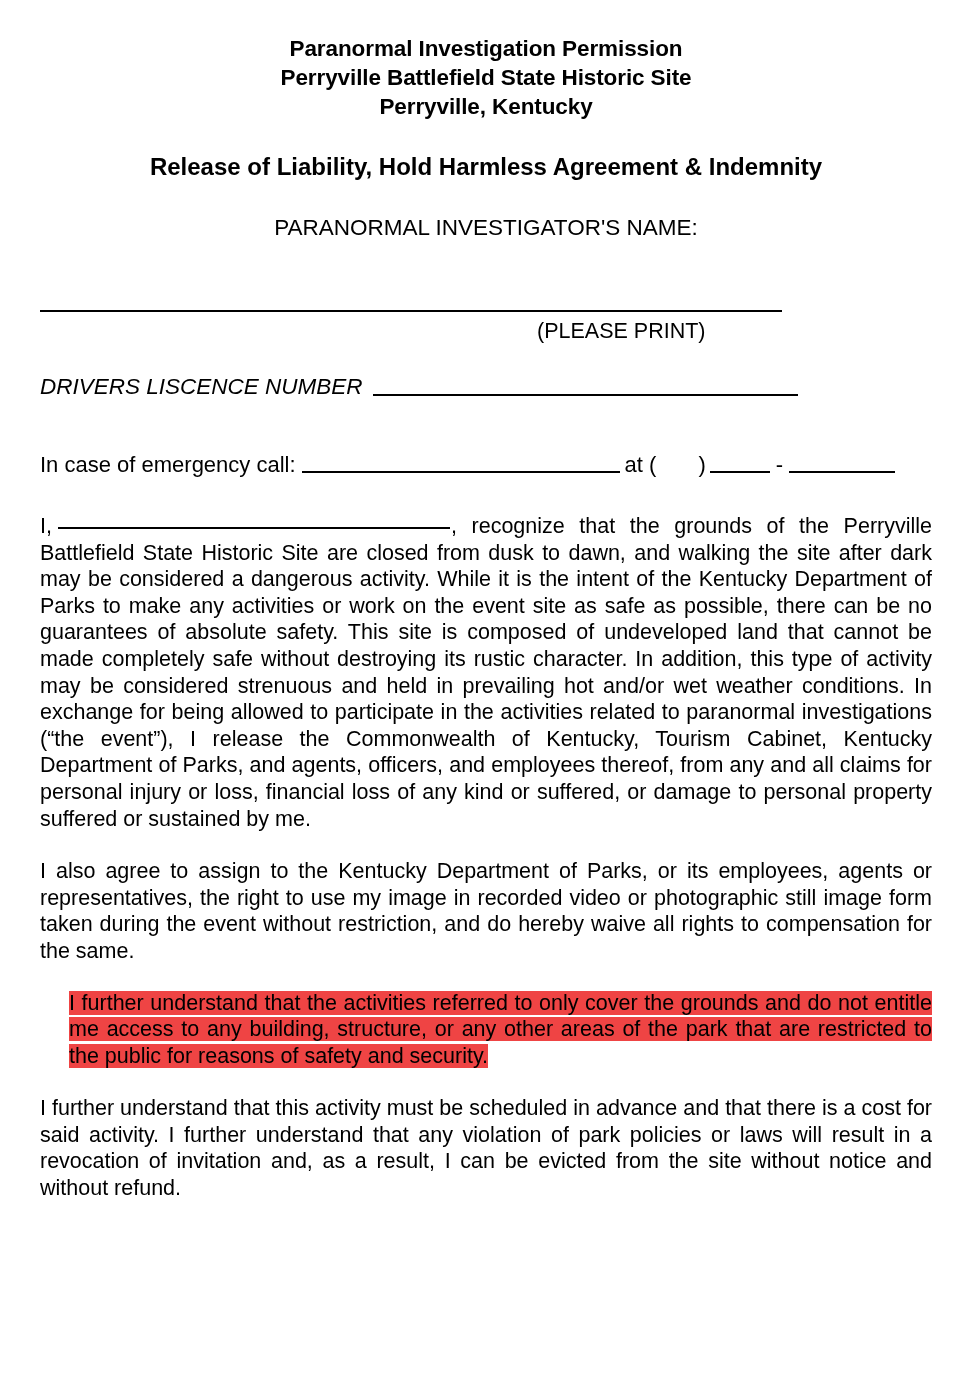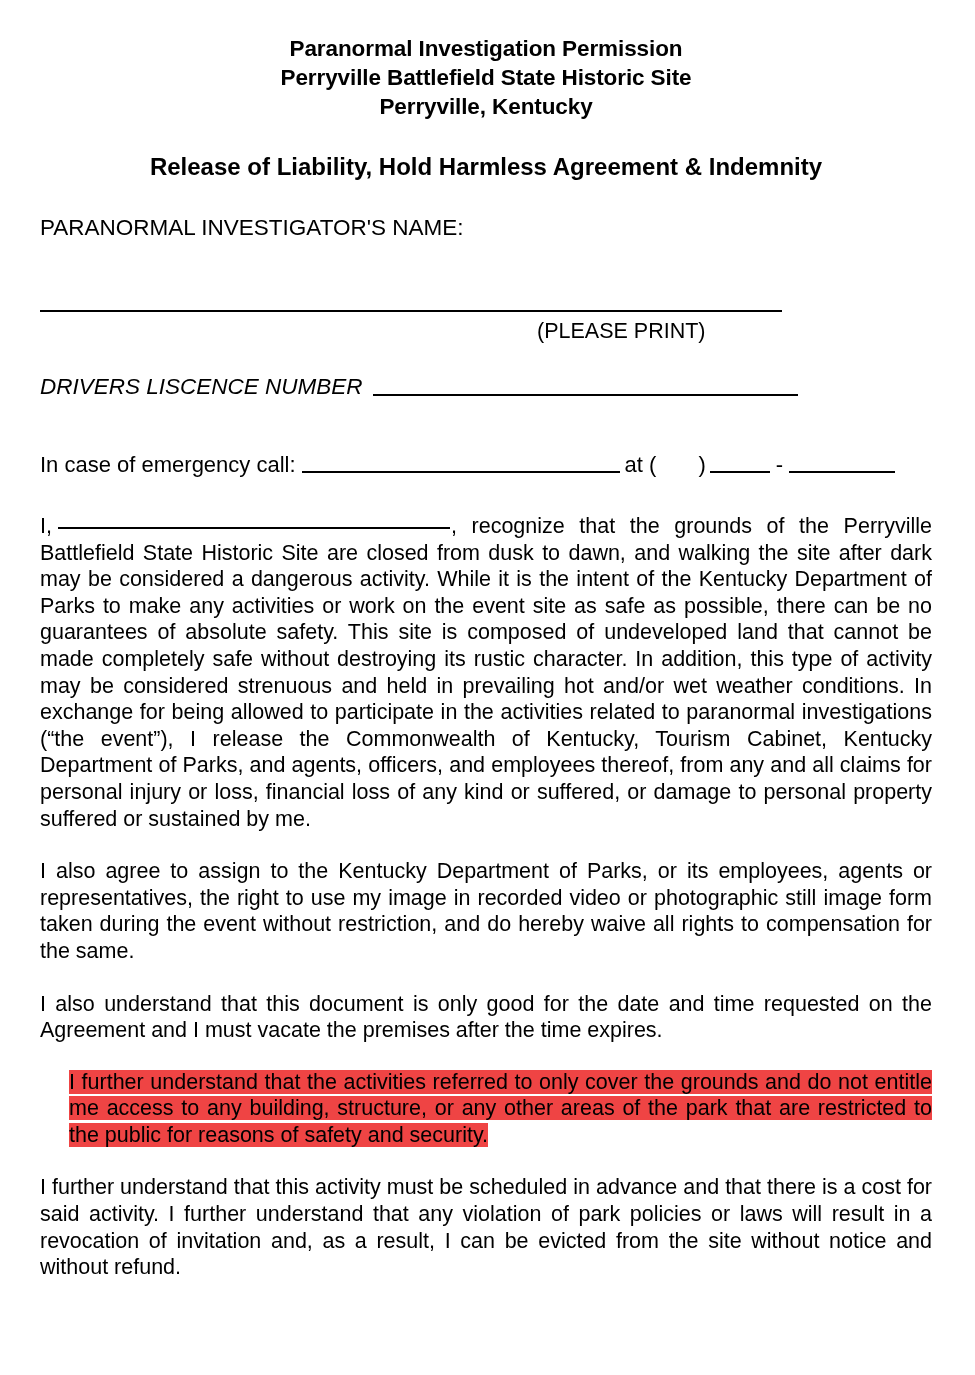--- a/index.html
+++ b/index.html
@@ -42,20 +42,21 @@
     font-weight: bold;
     font-size: 24px;
     line-height: 30px;
     margin-top: 31px;
   }
 
   
   .field-label {
     font-size: 22.5px;
     line-height: 28px;
+    text-align: center;
   }
   .name-label {
     margin-top: 32px;
   }
 
   .name-rule {
     width: 742px;
     border-bottom: 2.5px solid #000;
     height: 0;
     margin-top: 68px;
@@ -203,21 +204,20 @@
       <span>)</span>
       <span class="emerg-rule-area"></span>
       <span class="emerg-dash">-</span>
       <span class="emerg-rule-num"></span>
     </div>
 
     <p class="body-para para-gap-first"><span>I,</span><span class="inline-rule"></span><span>, recognize that the grounds of the Perryville Battlefield State Historic Site are closed from dusk to dawn, and walking the site after dark may be considered a dangerous activity.  While it is the intent of the Kentucky Department of Parks to make any activities or work on the event site as safe as possible, there can be no guarantees of absolute safety.  This site is composed of undeveloped land that cannot be made completely safe without destroying its rustic character.  In addition, this type of activity may be considered strenuous and held in prevailing hot and/or wet weather conditions.  In exchange for being allowed to participate in the activities related to paranormal investigations (“the event”), I release the Commonwealth of Kentucky, Tourism Cabinet, Kentucky Department of Parks, and agents, officers, and employees thereof, from any and all claims for personal injury or loss, financial loss of any kind or suffered, or damage to personal property suffered or sustained by me.</span></p>
 
     <p class="body-para para-gap">I also agree to assign to the Kentucky Department of Parks, or its employees, agents or representatives, the right to use my image in recorded video or photographic still image form taken during the event without restriction, and do hereby waive all rights to compensation for the same.</p>
 
-    <p class="body-para para-gap">I also understand that this document is only good for the date and time requested on the Agreement and I must vacate the premises after the time expires.</p>
 
     <p class="body-para highlight-para"><span class="hl">I further understand that the activities referred to only cover the grounds and do not entitle me access to any building, structure, or any other areas of the park that are restricted to the public for reasons of safety and security.</span></p>
 
     <p class="body-para para-gap">I further understand that this activity must be scheduled in advance and that there is a cost for said activity.  I further understand that any violation of park policies or laws will result in a revocation of invitation and, as a result, I can be evicted from the site without notice and without refund.</p>
 
 
   </div>
 </div>
 
 </body></html>

